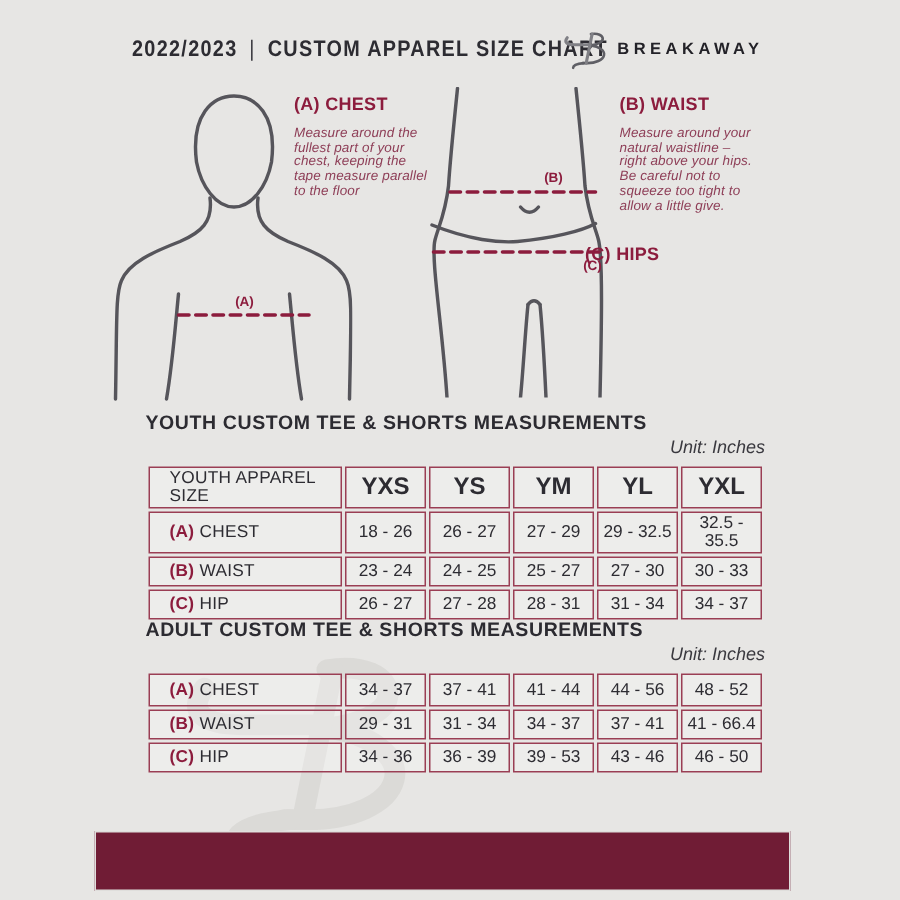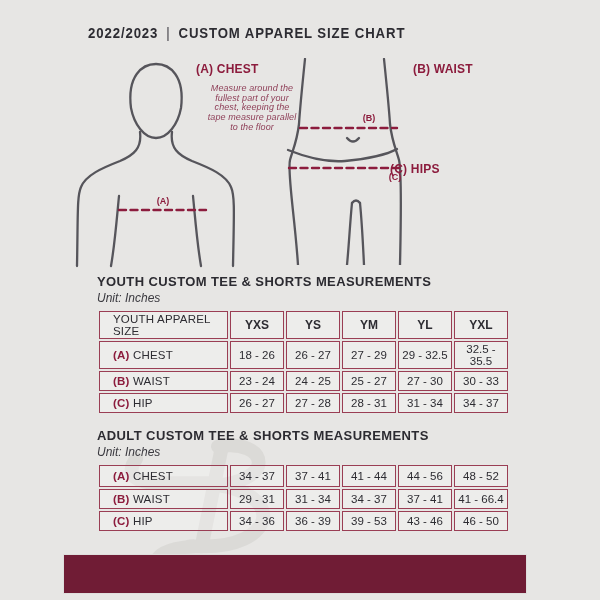--- a/index.html
+++ b/index.html
@@ -34,54 +34,63 @@
   .figure-svg text{fill:var(--maroon); font-size:9px; font-weight:bold; font-family:"Liberation Sans",sans-serif;}
   #figure-upper{position:absolute; left:75px; top:58px;}
   #figure-lower{position:absolute; left:283px; top:58px;}
   .meas-block{position:absolute; width:120px;}
   #meas-a{left:196px; top:62px; width:112px;}
   #meas-b{left:413px; top:62px;}
   #meas-c{left:390px; top:162px;}
   .meas-heading{font-size:12px; font-weight:bold; color:var(--maroon); letter-spacing:.2px;}
   .meas-desc{
     margin-top:8px; font-size:9px; line-height:9.7px; font-style:italic;
-    color:var(--maroon-soft); white-space:pre-line; letter-spacing:.1px;text-align:center;
+    color:var(--maroon-soft); white-space:pre-line; letter-spacing:.1px;
   }
   
   .table-section{position:absolute; left:97px; width:413px; z-index:2;}
   #youth-section{top:274px;}
-  #adult-section{top:428px;}
+  #adult-section{top:412px;}
   .table-title{font-size:13px; font-weight:bold; letter-spacing:.4px; color:#2c2b31;}
-  .table-unit{text-align:left; font-size:12px; font-style:italic; color:#3a393f; margin-top:2px;}
+  .table-unit{text-align:right; font-size:12px; font-style:italic; color:#3a393f; margin-top:2px;}
   .table-wrap{margin-top:4px;}
   .size-table{border-collapse:separate; border-spacing:2px; width:413px; table-layout:fixed;}
   .size-table td{
     border:1.4px solid var(--table-border);
     background:rgba(255,255,255,.28);
     text-align:center; vertical-align:middle;
     font-size:11.5px; height:20px; padding:1px 2px; color:#2d2c32;
   }
   .size-table td.label-cell{width:129px; text-align:left; padding-left:13px; letter-spacing:.2px;}
   .size-table tr:first-child td{height:22px;}
-  .size-table td.size-head{font-weight:bold; font-size:12px;}
+  .size-table td.size-head{font-weight:bold; font-size:16px;}
   .size-table .pfx{color:var(--maroon); font-weight:bold;}
   
   #watermark{position:absolute; left:120px; top:412px; width:155px; height:175px; z-index:1; opacity:.8;}
   #watermark path{fill:none; stroke:var(--watermark); stroke-width:3.4; stroke-linecap:round;}
   .footer-bar{
     position:absolute; left:63px; top:554px; width:464px; height:40px;
     background:var(--footer); border:1.5px solid #dfdedc; z-index:3;
   }
 </style>
 </head>
 <body>
 
 <div class="header">
   <div class="header-title">
     <span>2022/2023</span><span class="divider">|</span><span>CUSTOM APPAREL SIZE CHART</span>
+  </div>
+  <div class="brand">
+    <svg class="logo-svg" viewBox="0 0 38 36">
+      <path class="logo-main" d="M4 8 C1 12 4 14 10 14 L23 14"></path>
+      <path class="logo-dark" d="M24 5 C30 4 34 6 34 9 C34 12 29 14 24 14.5 C31 15.5 36 19 35 23 C34 27 28 29.5 21 29.5 L17 29.5"></path>
+      <path class="logo-main" d="M25 5 L20 29.5"></path>
+      <path class="logo-dark" d="M18 29.5 C12 30 9 31.5 9 33.5"></path>
+    </svg>
+    <span class="brand-name">BREAKAWAY</span>
   </div>
 </div>
 
 <svg id="figure-upper" class="figure-svg" width="160" height="210" viewBox="0 0 160 210">
   <path class="outline" d="M56 50 C52 18 67 6 81 6 C95 6 110 18 106 50 C103 66 93 80 81 80 C69 80 59 66 56 50"></path>
   <path class="outline" d="M65 74 C67 90 59 97 45 103 C27 110 11 117 6 129 C2 138 3 155 2 208"></path>
   <path class="outline" d="M97 74 C95 90 103 97 117 103 C135 110 151 117 156 129 C160 138 159 155 158 208"></path>
   <path class="outline" d="M44 138 C42 158 40 185 36 208"></path>
   <path class="outline" d="M118 138 C120 158 122 185 126 208"></path>
   <path class="dash" d="M44 152 L131 152"></path>
@@ -105,20 +114,26 @@
 <div class="meas-block" id="meas-a">
   <div class="meas-heading">(A) CHEST</div>
   <div class="meas-desc">Measure around the
 fullest part of your
 chest, keeping the
 tape measure parallel
 to the floor</div>
 </div>
 <div class="meas-block" id="meas-b">
   <div class="meas-heading">(B) WAIST</div>
+  <div class="meas-desc">Measure around your
+natural waistline –
+right above your hips.
+Be careful not to
+squeeze too tight to
+allow a little give.</div>
 </div>
 <div class="meas-block" id="meas-c">
   <div class="meas-heading">(C) HIPS</div>
 </div>
 
 <svg id="watermark" viewBox="0 0 38 36">
   <path d="M4 8 C1 12 4 14 10 14 L23 14"></path>
   <path d="M24 5 C30 4 34 6 34 9 C34 12 29 14 24 14.5 C31 15.5 36 19 35 23 C34 27 28 29.5 21 29.5 L17 29.5"></path>
   <path d="M25 5 L20 29.5"></path>
   <path d="M18 29.5 C12 30 9 31.5 9 33.5"></path>

